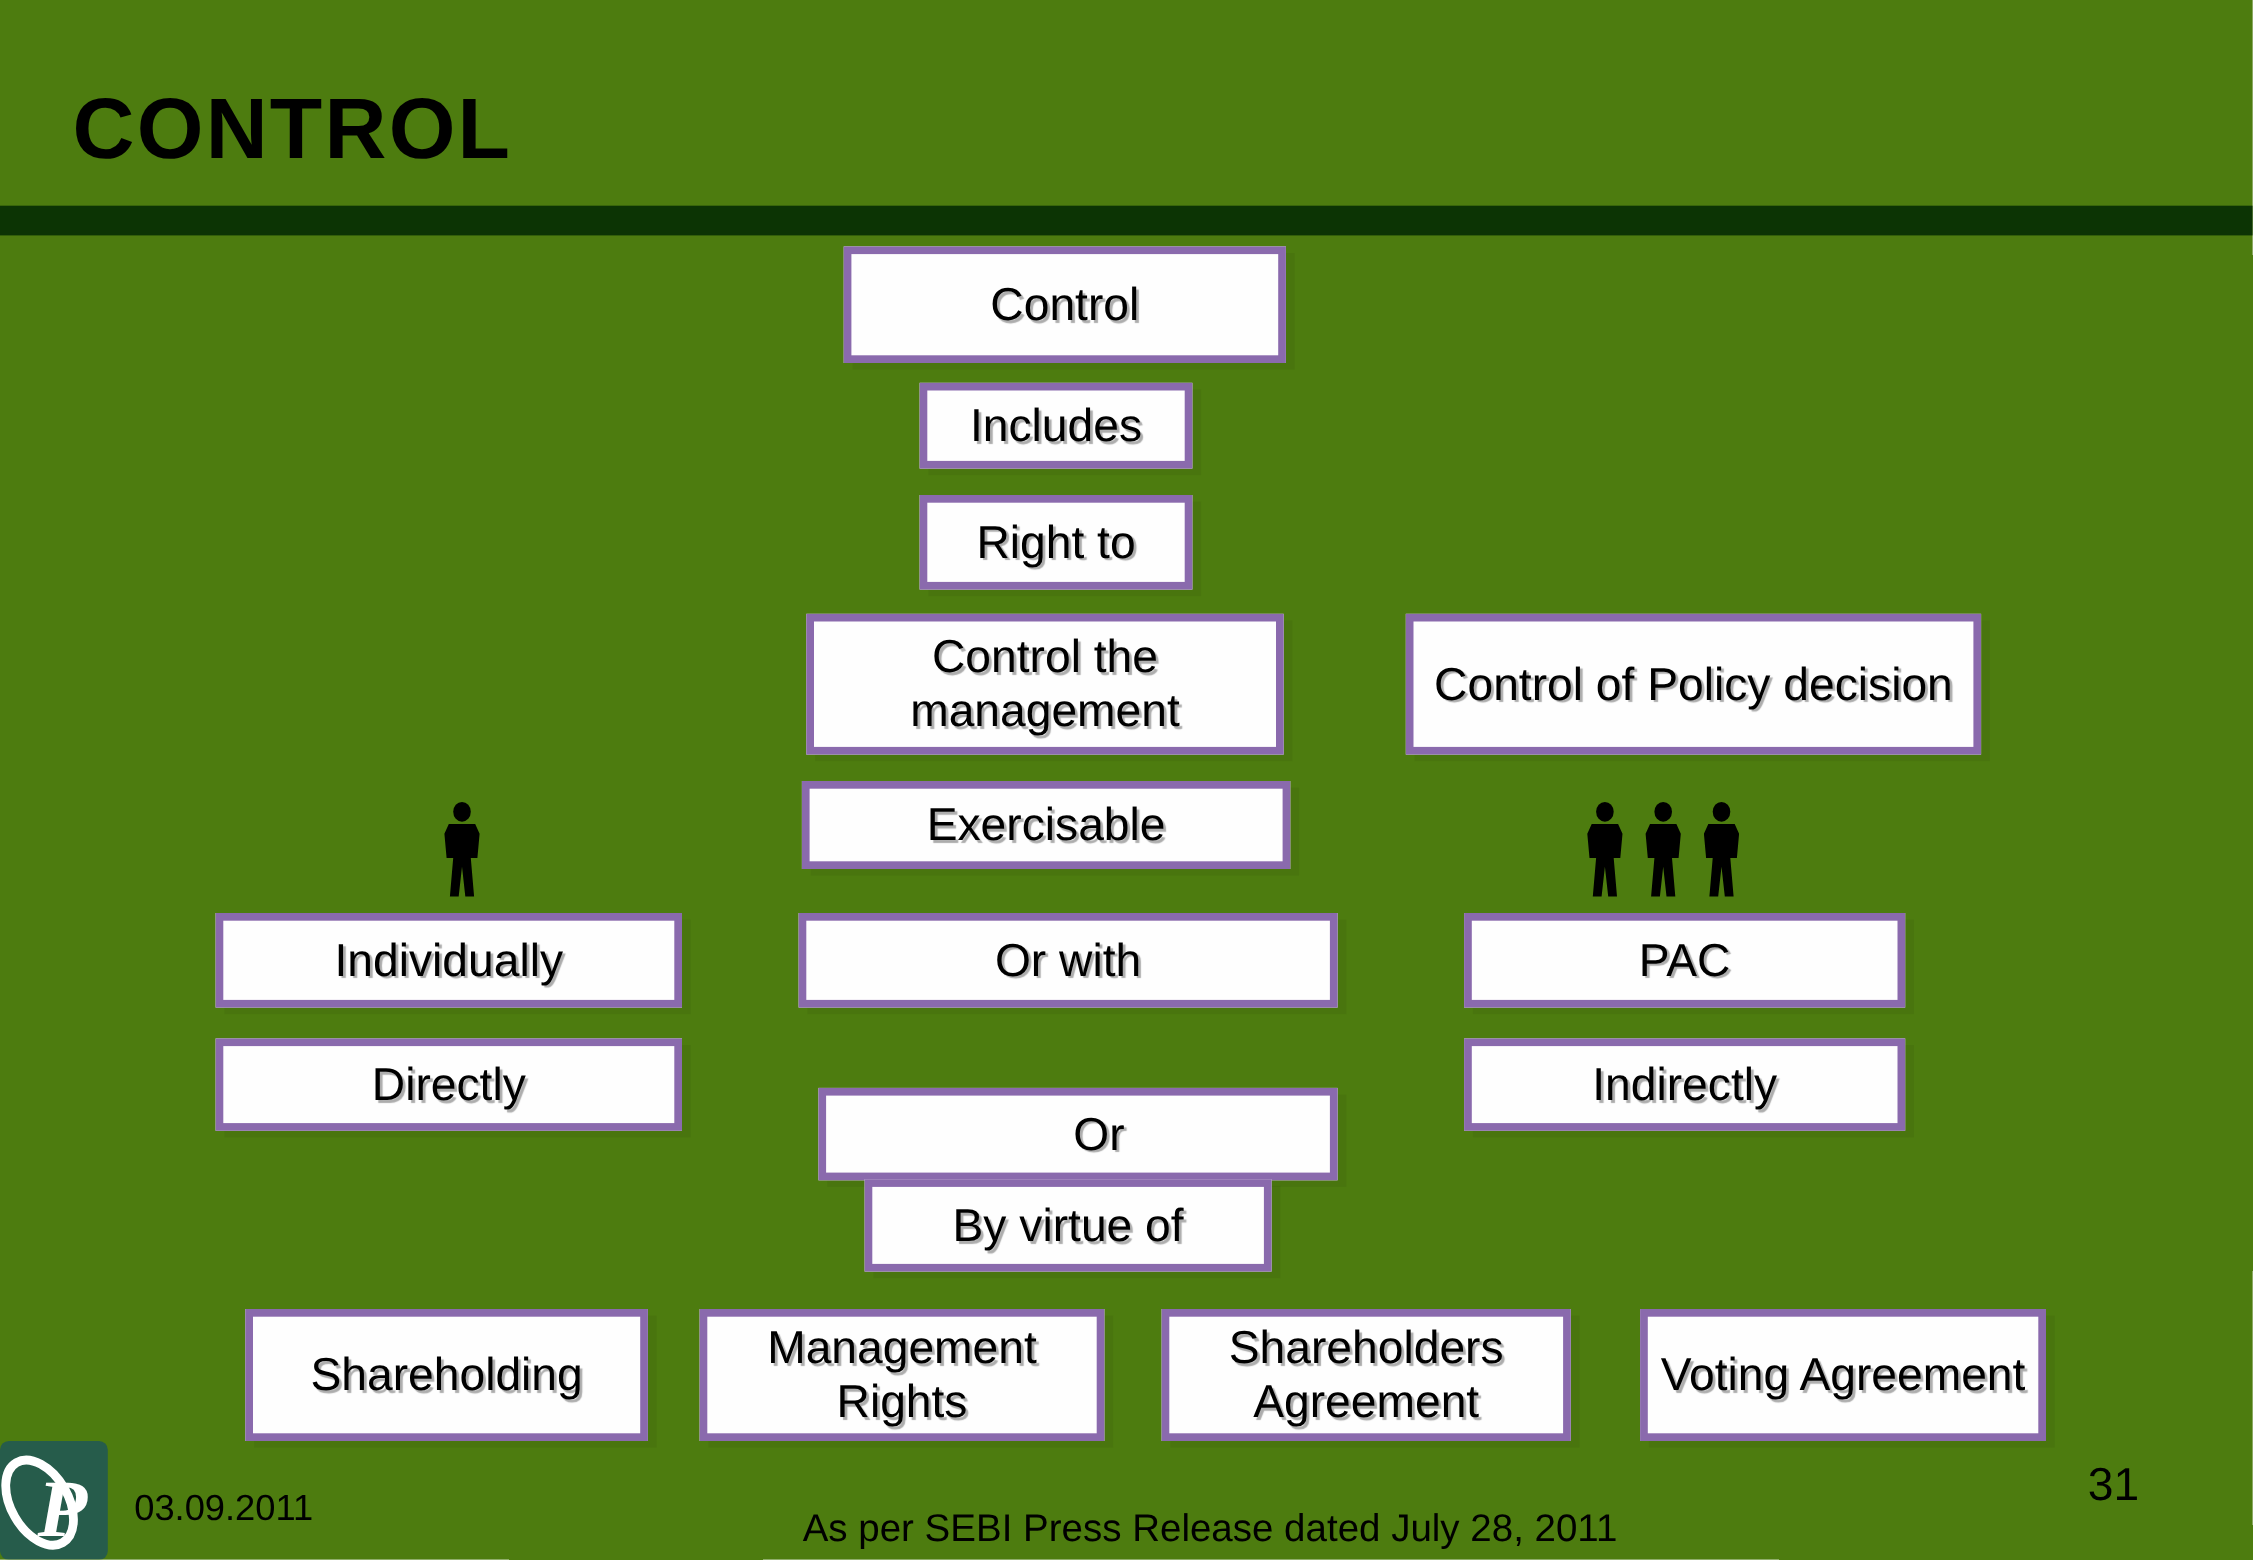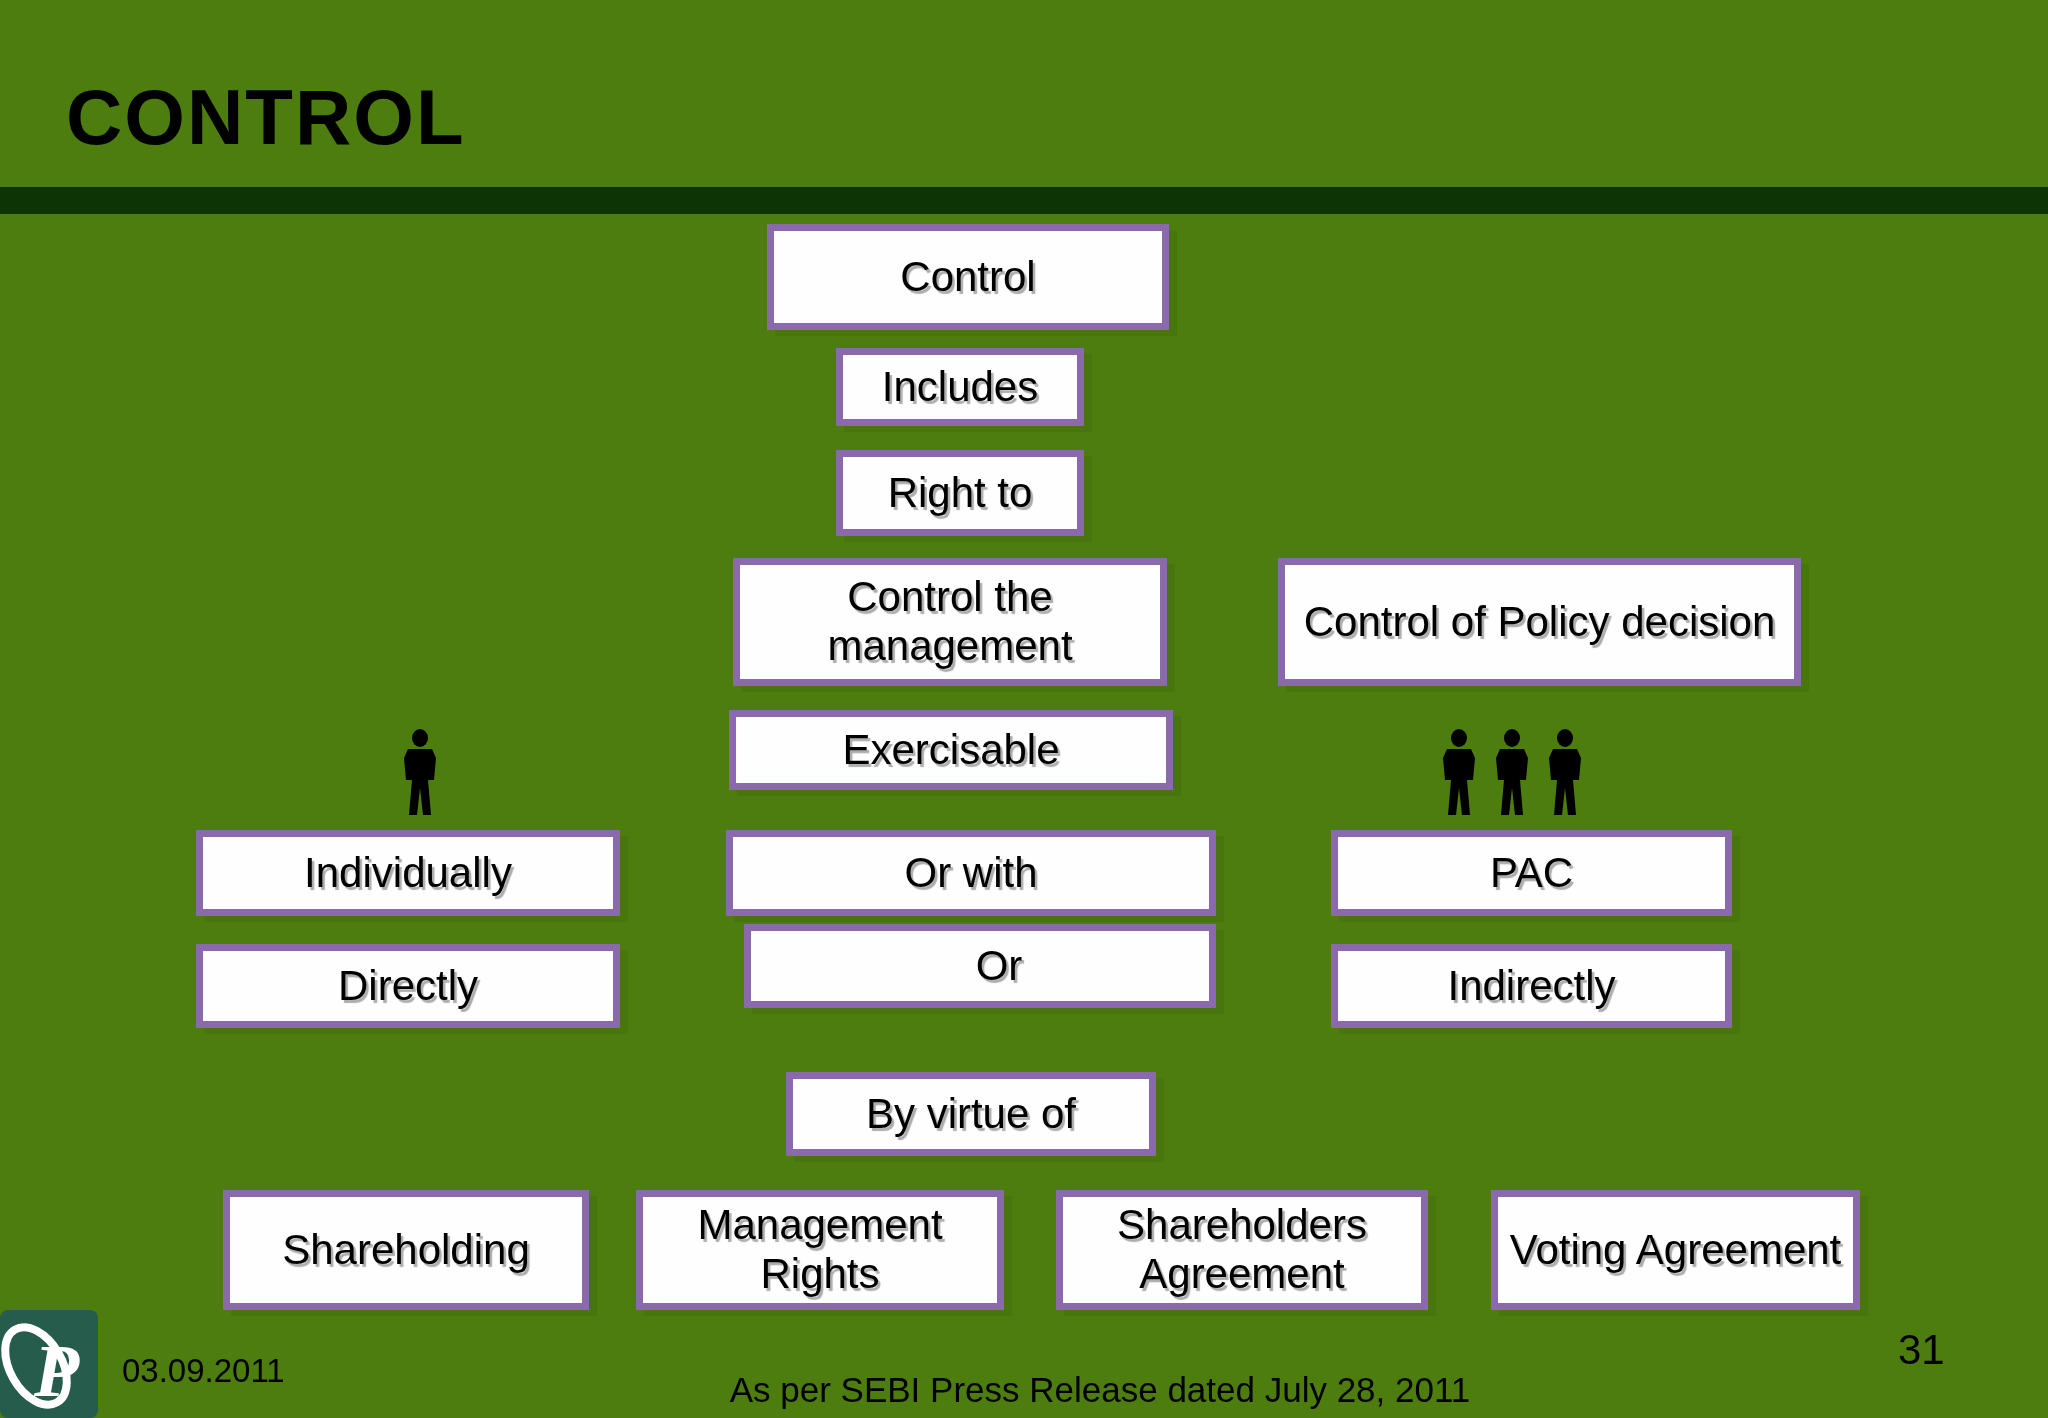--- a/index.html
+++ b/index.html
@@ -46,21 +46,21 @@
   .n-includes     {left:836px; top:348px; width:248px; height:78px;}
   .n-right-to     {left:836px; top:450px; width:248px; height:86px;}
   .n-appoint      {left:188px; top:558px; width:455px; height:128px;}
   .n-control-mgmt {left:733px; top:558px; width:434px; height:128px;}
   .n-policy       {left:1278px;top:558px; width:523px; height:128px;}
   .n-exercisable  {left:729px; top:710px; width:444px; height:80px;}
   .n-individually {left:196px; top:830px; width:424px; height:86px;}
   .n-or-with      {left:726px; top:830px; width:490px; height:86px;}
   .n-pac          {left:1331px;top:830px; width:401px; height:86px;}
   .n-directly     {left:196px; top:944px; width:424px; height:84px;}
-  .n-or           {left:744px; top:924px; width:472px; height:84px;padding-left:48px;}
+  .n-or           {left:744px; top:989px; width:472px; height:84px;padding-left:48px;}
   .n-indirectly   {left:1331px;top:944px; width:401px; height:84px;}
   .n-by-virtue    {left:786px; top:1072px;width:370px; height:84px;}
   .n-shareholding {left:223px; top:1190px;width:366px; height:120px;}
   .n-mgmt-rights  {left:636px; top:1190px;width:368px; height:120px;}
   .n-sh-agreement {left:1056px;top:1190px;width:372px; height:120px;}
   .n-voting       {left:1491px;top:1190px;width:369px; height:120px;}
 
   .person-svg{width:46px;height:92px;display:block;}
   .person-single{position:absolute;left:397px;top:728px;}
   .person-group{position:absolute;left:1436px;top:728px;display:flex;gap:7px;}

